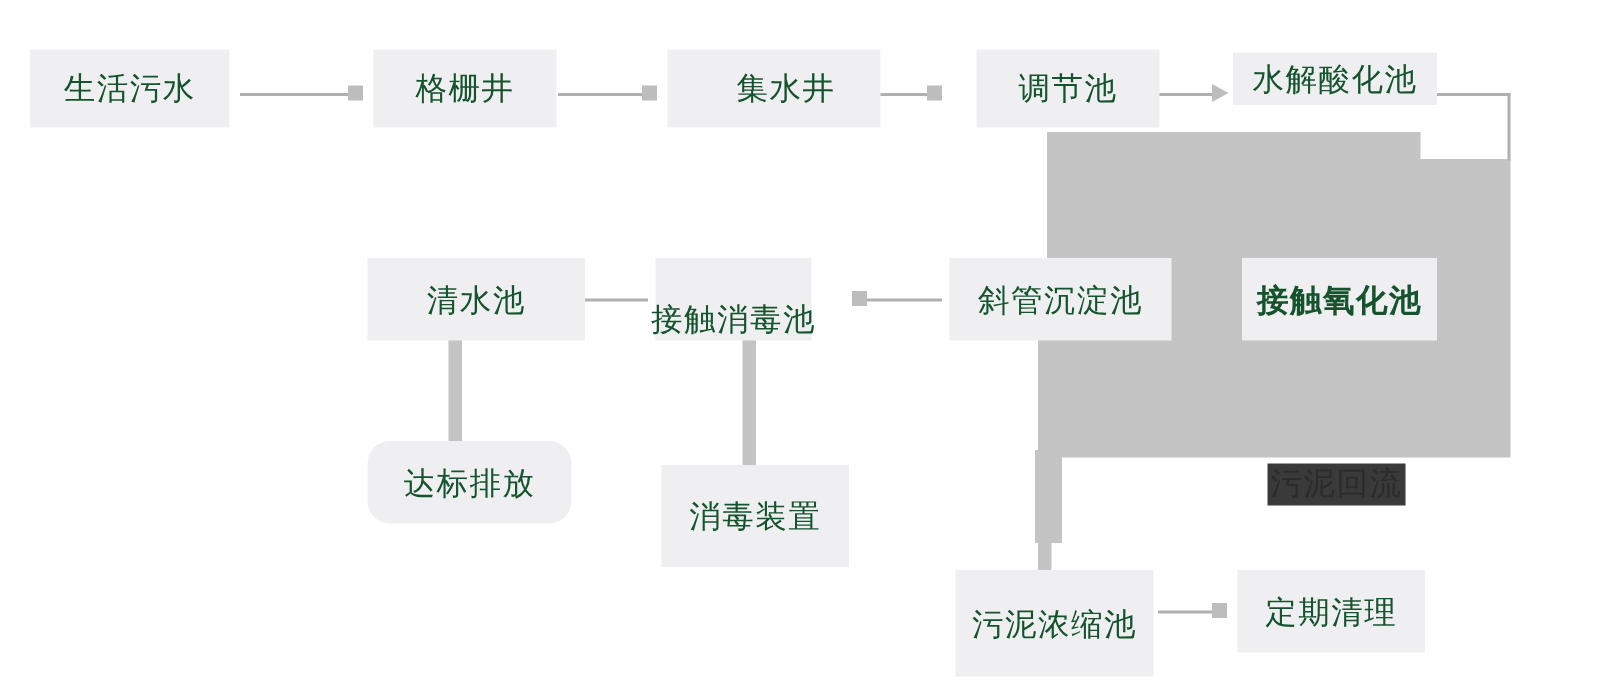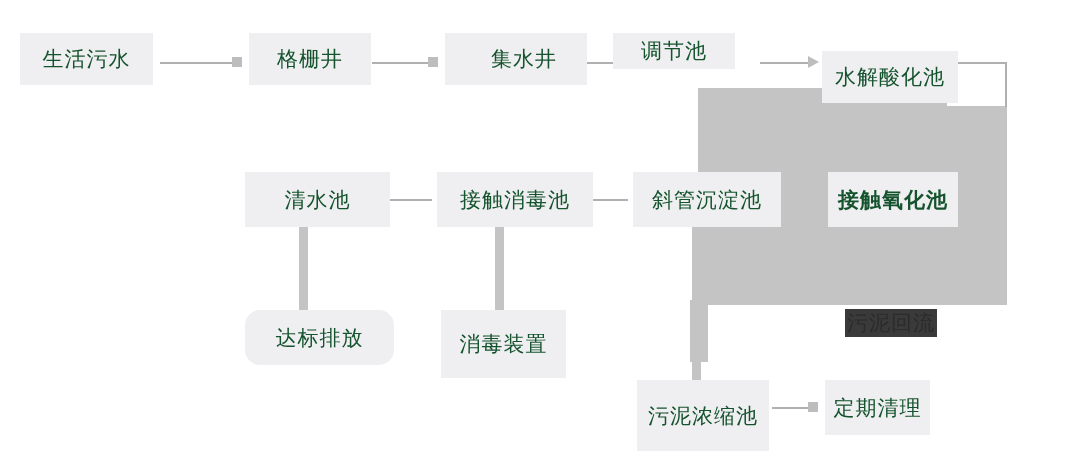--- a/index.html
+++ b/index.html
@@ -127,55 +127,55 @@
   </div>
 
   <div class="node" style="left:249px; top:33px; width:122px; height:52px;justify-content:center;">
     <span>格栅井</span>
   </div>
 
   <div class="node" style="left:445px; top:33px; width:142px; height:52px;padding-left:16px;">
     <span>集水井</span>
   </div>
 
-  <div class="node" style="left:613px; top:33px; width:122px; height:36px;">
+  <div class="node" style="left:651px; top:33px; width:122px; height:52px;">
     <span>调节池</span>
   </div>
 
-  <div class="node" style="left:822px; top:51px; width:136px; height:52px;">
+  <div class="node" style="left:822px; top:35px; width:136px; height:35px;">
     <span>水解酸化池</span>
   </div>
 
   <div class="node" style="left:828px; top:172px; width:130px; height:55px;font-weight:bold;">
     <span>接触氧化池</span>
   </div>
 
   <div class="node" style="left:633px; top:172px; width:148px; height:55px;">
     <span>斜管沉淀池</span>
   </div>
 
-  <div class="node" style="left:437px; top:172px; width:156px; height:55px;">
+  <div class="node" style="left:437px; top:172px; width:104px; height:55px;align-items:flex-end;">
     <span>接触消毒池</span>
   </div>
 
   <div class="node" style="left:245px; top:172px; width:145px; height:55px;">
     <span>清水池</span>
   </div>
 
-  <div class="node" style="left:245px; top:310px; width:149px; height:55px;border-radius:15px;">
+  <div class="node" style="left:245px; top:294px; width:136px; height:55px;border-radius:15px;">
     <span>达标排放</span>
   </div>
 
   <div class="node" style="left:441px; top:310px; width:125px; height:68px;">
     <span>消毒装置</span>
   </div>
 
   <div class="node" style="left:637px; top:380px; width:132px; height:71px;">
     <span>污泥浓缩池</span>
   </div>
 
-  <div class="node" style="left:825px; top:380px; width:105px; height:55px;">
+  <div class="node" style="left:825px; top:380px; width:125px; height:55px;">
     <span>定期清理</span>
   </div>
 
   <div class="sel-text" style="left:845px; top:309px;">污泥回流</div>
 
 </div>
 
 </body></html>

